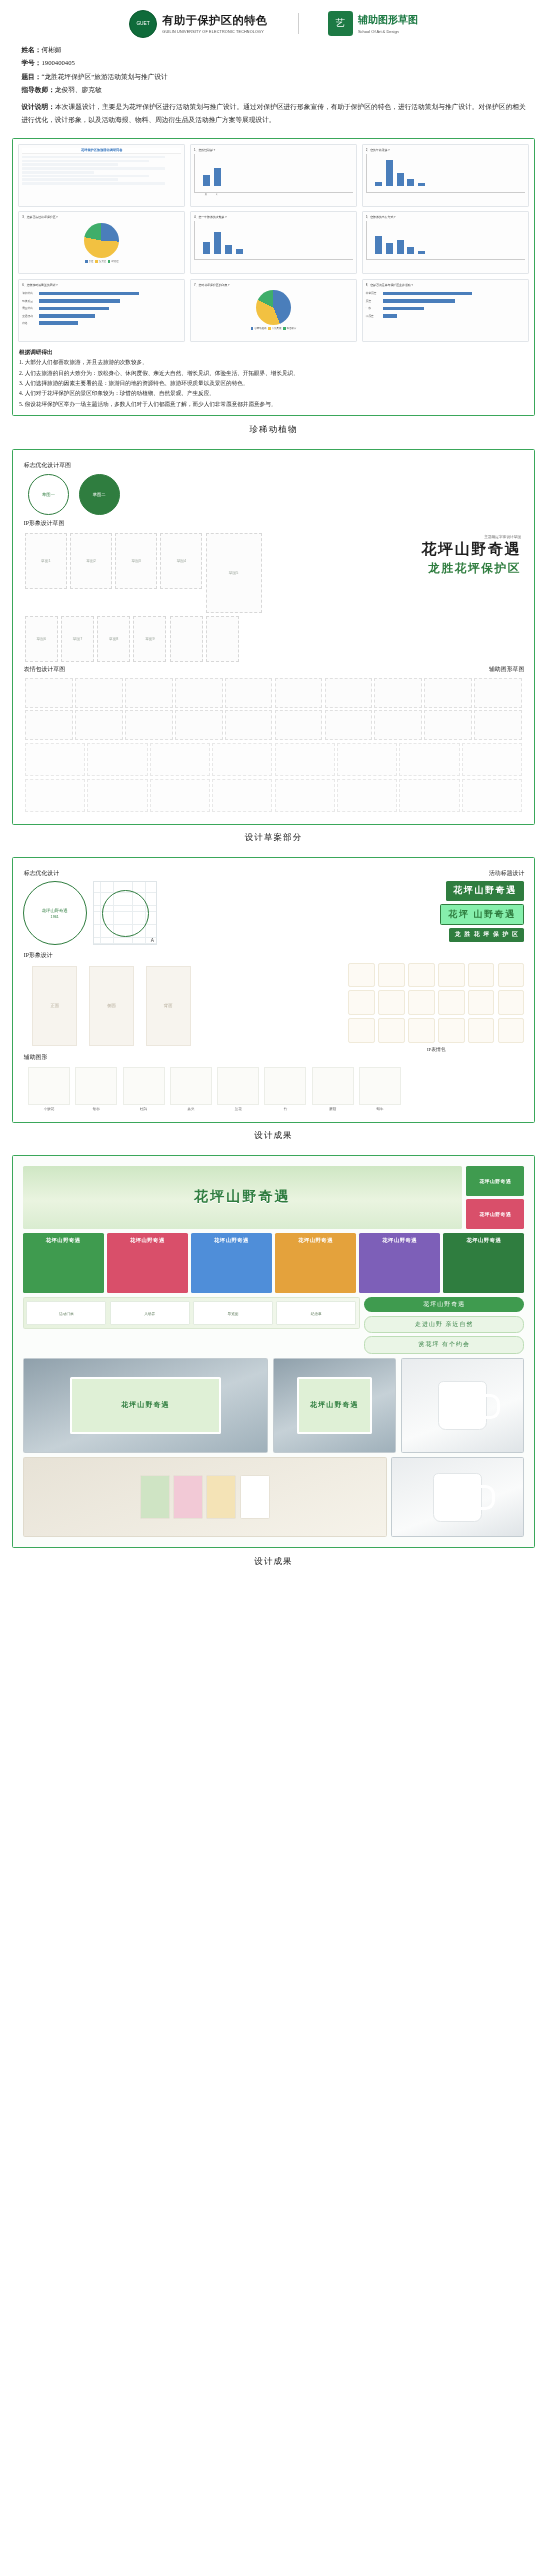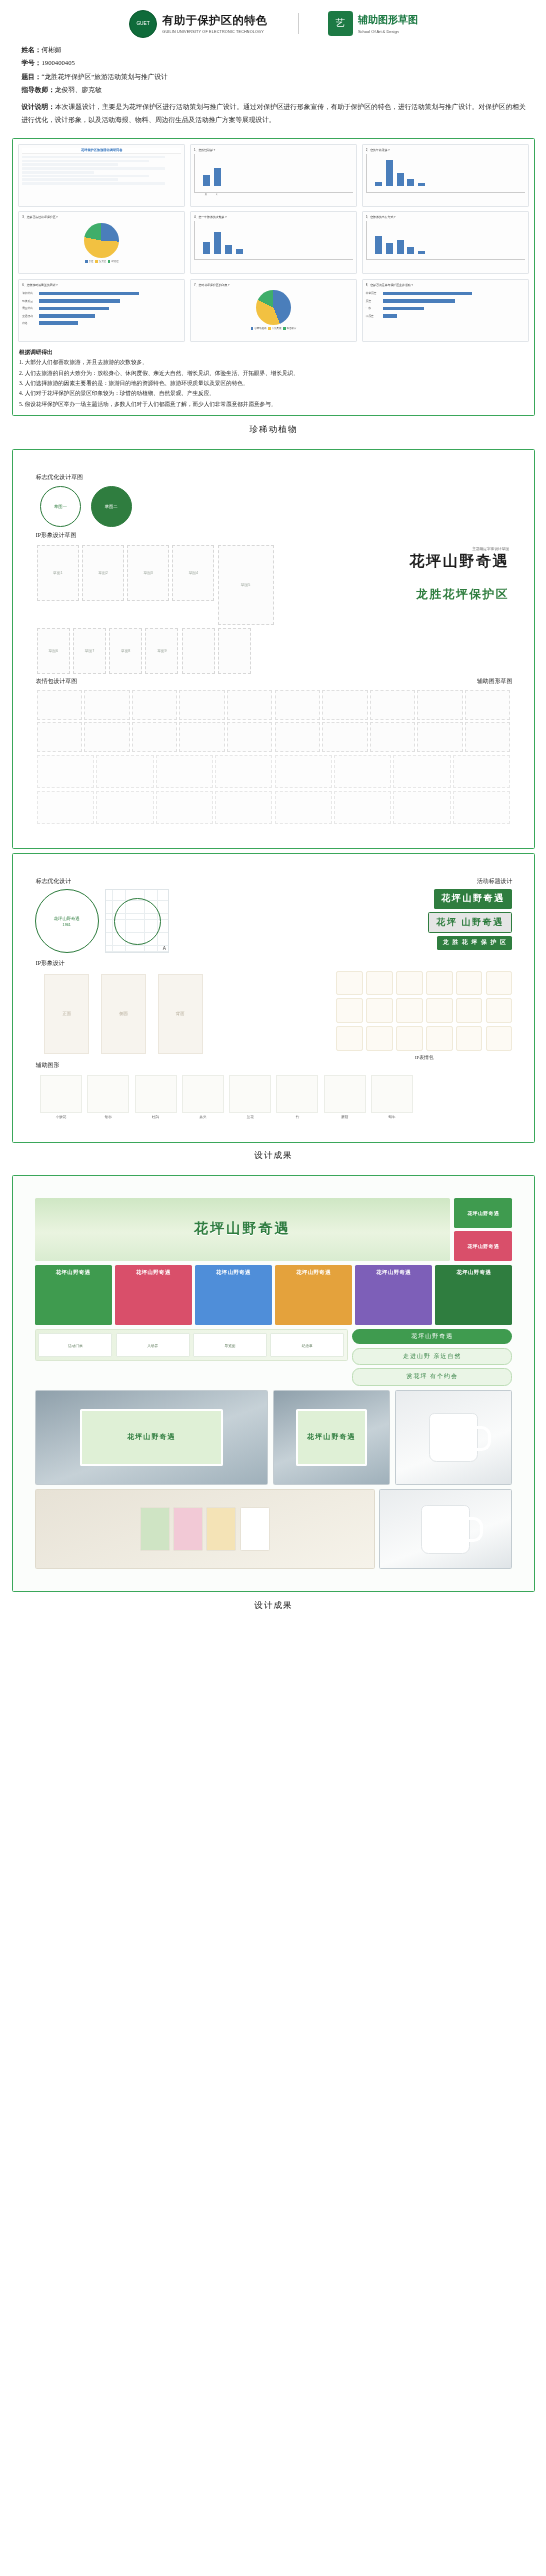--- a/index.html
+++ b/index.html
@@ -68,21 +68,21 @@
   }
 
   
   .panel {
     margin:4.3px 11.7px 0 11.7px;
     border:0.5px solid #3aa75a;
     border-radius:1.6px;
     background:#fff;
     padding:5.3px;
   }
-  .panel.tall { padding:22px; }
+  .panel.tall { padding:10px; }
   .section-caption {
     text-align:center;
     font-family:"Liberation Serif", serif;
     font-size:8.5px;
     color:#111;
     padding:7.5px 0 8.5px 0;
     letter-spacing:1.1px;
   }
 
   
@@ -161,21 +161,21 @@
   .sk-md { width:42px; height:56px; }
   .sk-lg { width:56px; height:80px; }
 
   .title-draft {
     text-align:right; padding:2.1px 3.2px 0 0;
   }
   .title-draft .t1 {
     font-family:"Liberation Serif", serif; font-size:15px; font-weight:bold; color:#1f1f1f; letter-spacing:1.6px;
   }
   .title-draft .t2 {
-    font-family:Liberation Sans, sans-serif; font-size:11.7px; font-weight:bold; color:#2f7d3f; letter-spacing:1.6px; margin-top:16px;
+    font-family:Liberation Sans, sans-serif; font-size:11.7px; font-weight:bold; color:#2f7d3f; letter-spacing:1.6px; margin-top:2px;
   }
 
   .emoji-grid { display:grid; grid-template-columns:repeat(10,1fr); gap:2.1px; padding:1.1px 2.1px; }
   .emoji-cell {
     height:30px; border:0.5px dashed #e0e0e0; background:#fcfcfc;
     display:flex; align-items:center; justify-content:center; font-size:3.7px; color:#9aa49a;
   }
   .plant-grid { display:grid; grid-template-columns:repeat(8,1fr); gap:2.1px; padding:2.1px; }
   .plant-cell {
     height:33px; border:0.5px dashed #e8e8e8; background:#fdfdfd;
@@ -199,21 +199,21 @@
     border:0.5px solid #dfe5e8; position:relative;
   }
   .grid-box .inner-logo {
     position:absolute; inset:7.5px; border-radius:50%; border:1.1px solid #2f7d3f;
   }
   .wordmark-col { margin-left:auto; display:flex; flex-direction:column; gap:3.2px; align-items:flex-end; }
   .wordmark {
     background:#2f7d3f; color:#fff; padding:3.2px 7.5px; border-radius:1.6px;
     font-family:"Liberation Serif", serif; font-size:9px; font-weight:bold; letter-spacing:1.6px;
   }
-  .wordmark.alt { background:#e5e5e5; color:#2f7d3f; border:1.1px solid #2f7d3f; }
+  .wordmark.alt { background:#86efac; color:#2f7d3f; border:1.1px solid #2f7d3f; }
   .wordmark.small { font-size:5.9px; padding:2.1px 5.3px; letter-spacing:1.1px; }
 
   .ip-final-row { display:flex; gap:11.7px; align-items:flex-end; padding:3.2px 0 2.1px 9.6px; }
   .ip-figure { width:45px; height:80px; background:#f7f4ee; border:0.5px solid #ece7dd; display:flex; align-items:center; justify-content:center; color:#b5ab99; font-size:4.3px; }
   .aux-row { display:flex; gap:5.3px; padding:2.1px 0 1.1px 5.3px; }
   .aux-item { text-align:center; }
   .aux-box { width:42px; height:38px; background:#fbfbf8; border:0.5px solid #eceee8; display:flex; align-items:center; justify-content:center; color:#a9b5a5; font-size:3.7px; }
   .aux-cap { font-size:3.5px; color:#666; margin-top:1.6px; }
   .emoji-final { display:grid; grid-template-columns:repeat(6,1fr); gap:3.2px; }
   .emoji-final .cell { height:24.6px; background:#fdfaf4; border:0.5px solid #f0ead9; border-radius:2.1px; display:flex; align-items:center; justify-content:center; font-size:3.7px; color:#b7ae99; }
@@ -533,20 +533,21 @@
       <div class="plant-cell"></div>
       <div class="plant-cell"></div>
       <div class="plant-cell"></div>
       <div class="plant-cell"></div>
       <div class="plant-cell"></div>
       <div class="plant-cell"></div>
       <div class="plant-cell"></div>
     </div>
   </div>
 
+  <div class="section-caption">设计草案部分</div>
 
   <div class="panel tall">
     <div class="row-flex" style="justify-content:space-between">
       <div class="sub-label">标志优化设计</div>
       <div class="sub-label">活动标题设计</div>
     </div>
 
     <div class="res-top">
       <div class="res-logo-final">
         <span>花坪山野奇遇</span>

